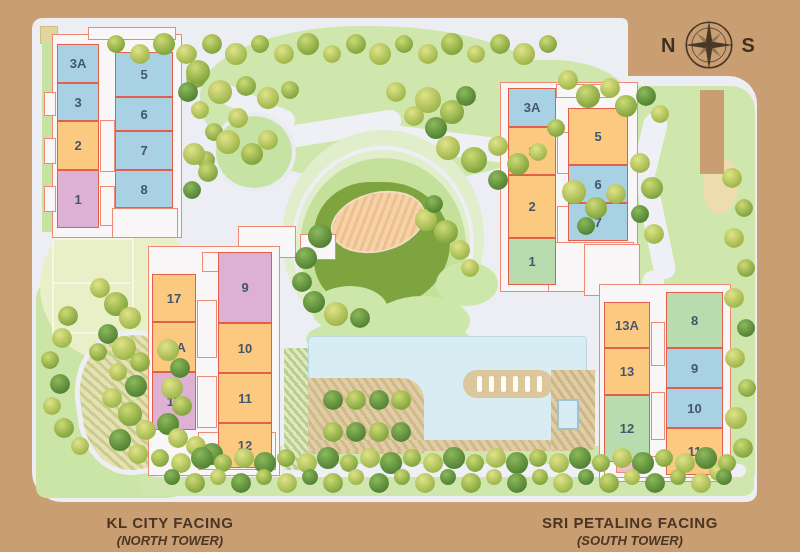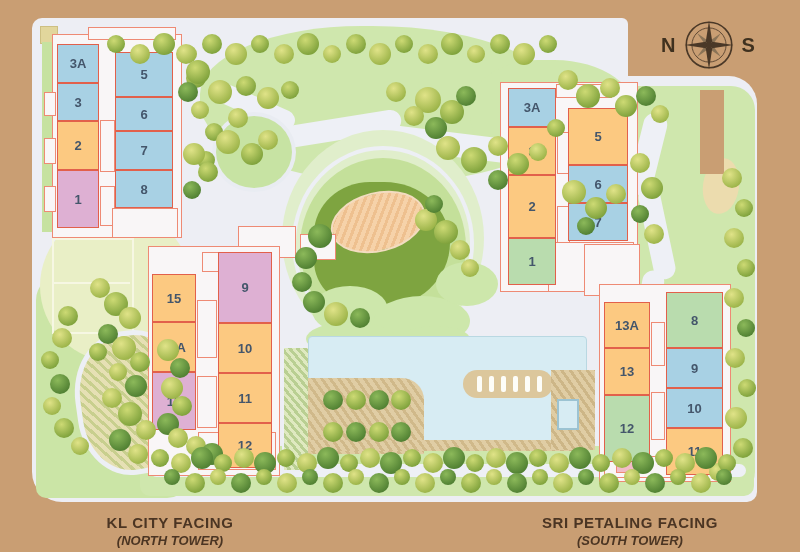--- a/index.html
+++ b/index.html
@@ -109,21 +109,21 @@
     </div>
   <div>
       <div class="unit" style="left: 57px; top: 44px; width: 42px; height: 39px; background: rgb(168, 209, 228); color: rgb(68, 86, 107); border-color: rgb(226, 96, 75);">3A</div>
       <div class="unit" style="left: 57px; top: 83px; width: 42px; height: 38px; background: rgb(168, 209, 228); color: rgb(68, 86, 107); border-color: rgb(226, 96, 75);">3</div>
       <div class="unit" style="left: 57px; top: 121px; width: 42px; height: 49px; background: rgb(252, 201, 129); color: rgb(68, 86, 107); border-color: rgb(226, 96, 75);">2</div>
       <div class="unit" style="left: 57px; top: 170px; width: 42px; height: 58px; background: rgb(222, 176, 211); color: rgb(68, 86, 107); border-color: rgb(226, 96, 75);">1</div>
       <div class="unit" style="left: 115px; top: 52px; width: 58px; height: 45px; background: rgb(168, 209, 228); color: rgb(68, 86, 107); border-color: rgb(226, 96, 75);">5</div>
       <div class="unit" style="left: 115px; top: 97px; width: 58px; height: 34px; background: rgb(168, 209, 228); color: rgb(68, 86, 107); border-color: rgb(226, 96, 75);">6</div>
       <div class="unit" style="left: 115px; top: 131px; width: 58px; height: 39px; background: rgb(168, 209, 228); color: rgb(68, 86, 107); border-color: rgb(226, 96, 75);">7</div>
       <div class="unit" style="left: 115px; top: 170px; width: 58px; height: 38px; background: rgb(168, 209, 228); color: rgb(68, 86, 107); border-color: rgb(226, 96, 75);">8</div>
-      <div class="unit" style="left: 152px; top: 274px; width: 44px; height: 48px; background: rgb(252, 201, 129); color: rgb(68, 86, 107); border-color: rgb(226, 96, 75);">15</div>
+      <div class="unit" style="left: 152px; top: 274px; width: 44px; height: 48px; background: rgb(252, 201, 129); color: rgb(68, 86, 107); border-color: rgb(226, 96, 75);">17</div>
       <div class="unit" style="left: 152px; top: 322px; width: 44px; height: 50px; background: rgb(252, 201, 129); color: rgb(68, 86, 107); border-color: rgb(226, 96, 75);">13A</div>
       <div class="unit" style="left: 152px; top: 372px; width: 44px; height: 58px; background: rgb(222, 176, 211); color: rgb(68, 86, 107); border-color: rgb(226, 96, 75);">13</div>
       <div class="unit" style="left: 218px; top: 252px; width: 54px; height: 71px; background: rgb(222, 176, 211); color: rgb(68, 86, 107); border-color: rgb(226, 96, 75);">9</div>
       <div class="unit" style="left: 218px; top: 323px; width: 54px; height: 50px; background: rgb(252, 201, 129); color: rgb(68, 86, 107); border-color: rgb(226, 96, 75);">10</div>
       <div class="unit" style="left: 218px; top: 373px; width: 54px; height: 50px; background: rgb(252, 201, 129); color: rgb(68, 86, 107); border-color: rgb(226, 96, 75);">11</div>
       <div class="unit" style="left: 218px; top: 423px; width: 54px; height: 45px; background: rgb(252, 201, 129); color: rgb(68, 86, 107); border-color: rgb(226, 96, 75);">12</div>
       <div class="unit" style="left: 508px; top: 88px; width: 48px; height: 39px; background: rgb(168, 209, 228); color: rgb(68, 86, 107); border-color: rgb(226, 96, 75);">3A</div>
       <div class="unit" style="left: 508px; top: 127px; width: 48px; height: 48px; background: rgb(252, 201, 129); color: rgb(68, 86, 107); border-color: rgb(226, 96, 75);">3</div>
       <div class="unit" style="left: 508px; top: 175px; width: 48px; height: 63px; background: rgb(252, 201, 129); color: rgb(68, 86, 107); border-color: rgb(226, 96, 75);">2</div>
       <div class="unit" style="left: 508px; top: 238px; width: 48px; height: 47px; background: rgb(185, 220, 174); color: rgb(68, 86, 107); border-color: rgb(226, 96, 75);">1</div>

